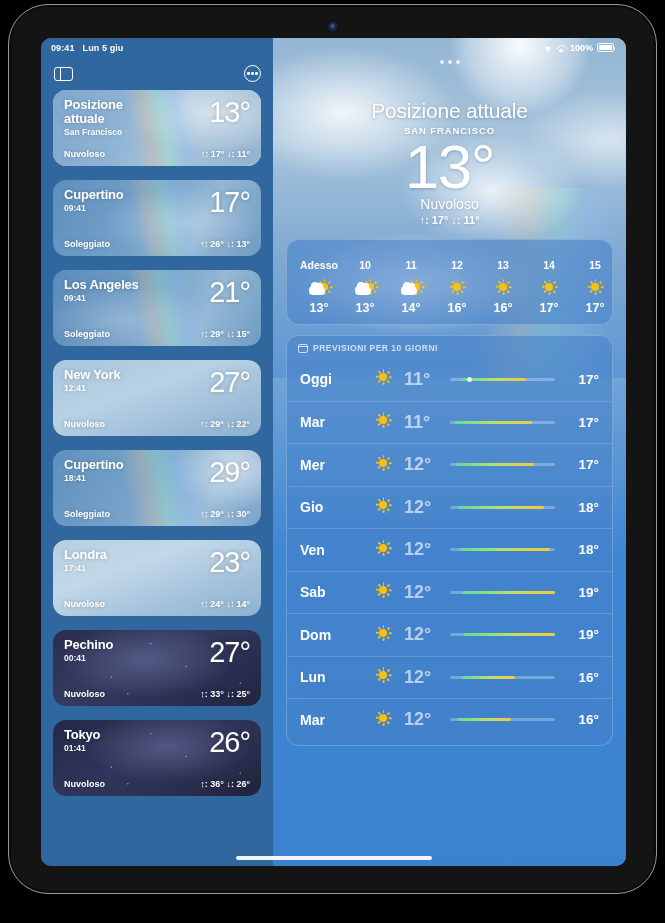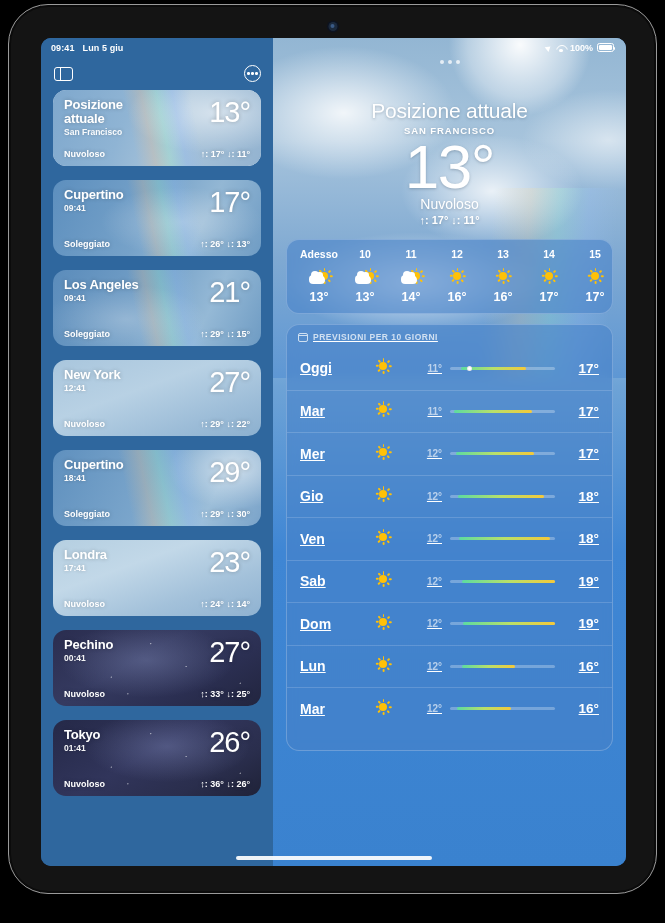--- a/index.html
+++ b/index.html
@@ -275,57 +275,57 @@
     background: rgba(70,130,200,0.58);
     border: 0.8px solid rgba(255,255,255,0.22);
     border-radius: 13px;
     color: #fff;
     backdrop-filter: blur(6px);
   }
   .hourly { margin-top: 13px; padding: 8px 0 9px 0; }
   .hourly-head {
     font-size: 10.5px; padding: 0 11px 7px 11px; color:#fff;
   }
-  .hours { display:flex; padding: 0 9px; overflow: hidden; }
+  .hours { display:flex; padding: 0 9px; overflow: hidden; margin-top: 11px; }
   .hour { flex: 0 0 46px; text-align:center; }
   .hour .h { font-size: 10.5px; font-weight: bold; }
   .hour .g { height: 26px; display:flex; align-items:center; justify-content:center; margin: 3px 0 1px;}
   .hour .t { font-size: 12.5px; font-weight: bold; }
 
   .sun { width: 15px; height: 15px; position: relative; display:inline-block;}
   .sun .core { position:absolute; left:3.5px; top:3.5px; width:8px;height:8px;border-radius:50%;background:#FFC107;}
   .sun .ray { position:absolute; left:7px; top:-0.5px; width:1.6px;height:3.4px;background:#FFC107;border-radius:1px; transform-origin: 0.8px 8px;}
   .sun-cloud { width: 21px; height: 16px; position: relative; display:inline-block;}
   .sun-cloud .s { position:absolute; right:0px; top:0px; width:13px;height:13px;}
   .sun-cloud .cl {
     position:absolute; left:0; bottom:0; width:16px;height:9.5px;
     background:#fff; border-radius: 5px 6px 5px 5px;
   }
   .sun-cloud .cl::before{content:"";position:absolute;left:2px;top:-4px;width:8px;height:8px;border-radius:50%;background:#fff;}
   .sun-cloud .cl::after{content:"";position:absolute;left:7.5px;top:-2.5px;width:6.5px;height:6.5px;border-radius:50%;background:#fff;}
 
-  .daily { padding: 7px 0 20px 0; text-decoration: underline; }
+  .daily { padding: 7px 0 4px 0; }
   .daily-head {
     display:flex; align-items:center; gap:5px;
     padding: 0 11px 5px 11px;
     font-size: 8.5px; font-weight: bold; letter-spacing: .5px;
     color: rgba(255,255,255,0.72);
   }
   .cal-icon { width:10px;height:9px;border:1.2px solid rgba(255,255,255,.72); border-radius:2px; position:relative;}
   .cal-icon::before{content:"";position:absolute;left:-0.2px;right:-0.2px;top:1px;height:1.2px;background:rgba(255,255,255,.72);}
   .day-row {
     display:flex; align-items:center;
     height: 42.5px;
     padding: 0 13px;
     border-top: 0.8px solid rgba(255,255,255,0.16);
   }
   .day-row:first-of-type { border-top: none; }
   .day-name { width: 62px; font-size: 14px; font-weight: bold;}
   .day-icon { width: 42px; text-align: center; }
-  .day-lo { width: 38px; text-align: right; font-size: 10px; font-weight: bold; color: rgba(255,255,255,0.62);}
+  .day-lo { width: 38px; text-align: left; font-size: 18px; font-weight: bold; color: rgba(255,255,255,0.62);}
   .bar-wrap { flex: 1; padding: 0 8px; }
   .bar-track { position: relative; height: 3.2px; border-radius: 2px; background: rgba(255,255,255,0.28);}
   .bar-fill { position:absolute; top:0; height: 3.2px; border-radius: 2px;
     background: linear-gradient(90deg, #5ddba0, #b8e06a 50%, #f5c93a);}
   .bar-dot { position:absolute; top:-1.1px; width: 5.4px; height: 5.4px; border-radius:50%; background:#fff; border: 1px solid rgba(0,0,0,0.08);}
   .day-hi { width: 36px; text-align: right; font-size: 13.5px; font-weight: bold;}
 
   .home-indicator {
     position: absolute; z-index: 9; left: 50%; bottom: 6px; transform: translateX(-50%);
     width: 196px; height: 4px; border-radius: 3px; background: rgba(255,255,255,0.92);

